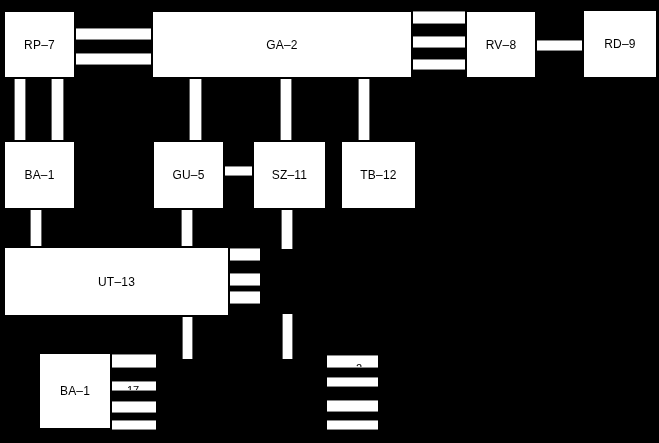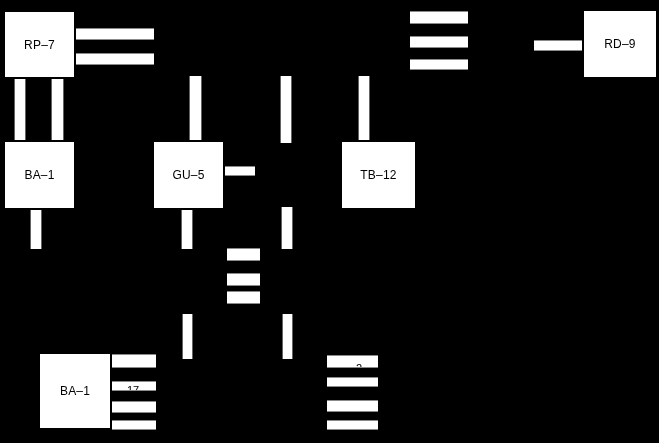--- a/index.html
+++ b/index.html
@@ -62,32 +62,44 @@
   <div class="edge ev" style="left:358px;top:76px;width:12px;height:67px"></div>
   <div class="edge ev" style="left:30px;top:207px;width:12px;height:42px"></div>
   <div class="edge ev" style="left:181px;top:207px;width:12px;height:42px"></div>
   <div class="edge ev" style="left:281px;top:207px;width:12px;height:42px"></div>
   <div class="edge ev" style="left:182px;top:314px;width:11px;height:45px"></div>
   <div class="edge ev" style="left:282px;top:314px;width:11px;height:45px"></div>
 
   <div class="node" style="left:3px;top:10px;width:73px;height:69px">
       <span>RP–7</span>
     </div>
+  <div class="node" style="left:151px;top:10px;width:262px;height:69px">
+      <span>GA–2</span>
+    </div>
+  <div class="node" style="left:465px;top:10px;width:72px;height:69px">
+      <span>RV–8</span>
+    </div>
   <div class="node" style="left:582px;top:9px;width:76px;height:70px">
       <span>RD–9</span>
     </div>
 
   <div class="node" style="left:3px;top:140px;width:73px;height:70px">
       <span>BA–1</span>
     </div>
   <div class="node" style="left:152px;top:140px;width:73px;height:70px">
       <span>GU–5</span>
     </div>
+  <div class="node" style="left:252px;top:140px;width:75px;height:70px">
+      <span>SZ–11</span>
+    </div>
   <div class="node" style="left:340px;top:140px;width:77px;height:70px">
       <span>TB–12</span>
     </div>
 
+  <div class="node" style="left:3px;top:246px;width:227px;height:71px">
+      <span>UT–13</span>
+    </div>
 
   <div class="node" style="left:38px;top:352px;width:74px;height:78px">
       <span>BA–1</span>
     </div>
 
 </div>
 
 </body></html>

